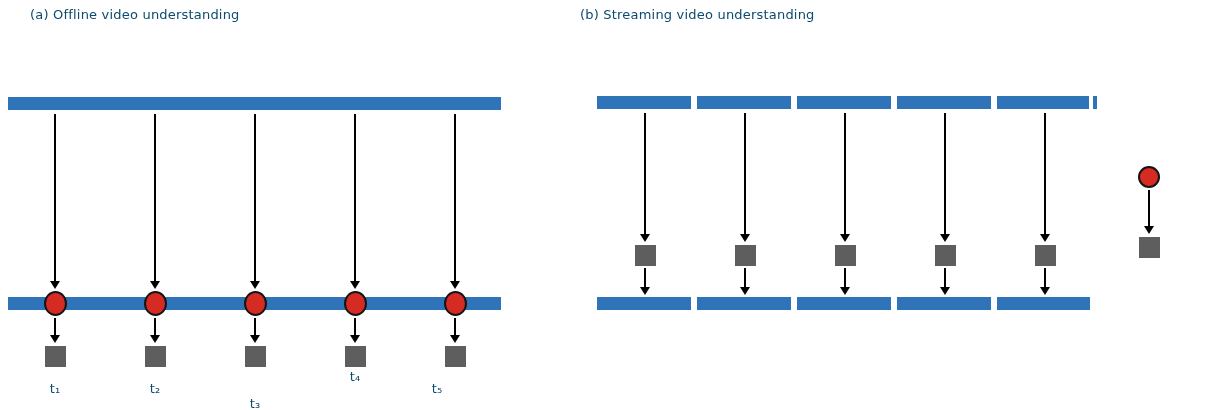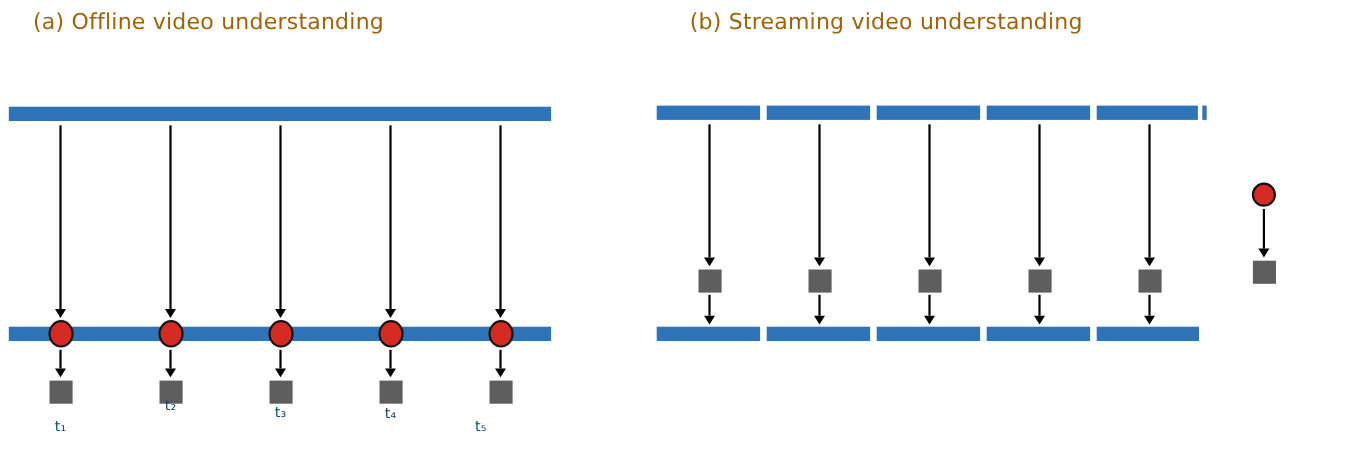--- a/index.html
+++ b/index.html
@@ -1,24 +1,24 @@
 <!DOCTYPE html>
 <html><head>
 <meta charset="utf-8">
 <style>
   html,body{margin:0;padding:0;background:#ffffff;}
   .canvas{
     position:relative;width:1228px;height:410px;background:#ffffff;overflow:hidden;
     font-family:"DejaVu Sans","Liberation Sans",sans-serif;
   }
   .title{
-    position:absolute;font-size:20px;color:#a16207;white-space:nowrap;letter-spacing:0.2px;
+    position:absolute;font-size:13px;color:#0c4a6e;white-space:nowrap;letter-spacing:0.2px;
   }
   #left-title{left:30px;top:7px;}
-  #right-title{left:627px;top:7px;}
+  #right-title{left:580px;top:7px;}
   .bar{position:absolute;height:13px;}
   .arrow{position:absolute;width:2px;background:#000;}
   .ahead{
     position:absolute;left:-4px;top:100%;width:0;height:0;
     border-left:5px solid transparent;border-right:5px solid transparent;border-top:8px solid #000;
   }
   .dot{
     position:absolute;width:23px;height:25px;border-radius:50%;
     border:2px solid #141414;box-sizing:border-box;
   }
@@ -71,23 +71,23 @@
       </div>
       <div class="arrow" style="left: 354px; top: 318px; height: 17px; background: rgb(0, 0, 0);">
         <div class="ahead"></div>
       </div>
       <div class="arrow" style="left: 454px; top: 318px; height: 17px; background: rgb(0, 0, 0);">
         <div class="ahead"></div>
       </div>
       <div class="sq" style="left: 45px; top: 346px; background: rgb(94, 94, 94);"></div>
       <div class="lbl" style="left: 25px; top: 381px;">t₁</div>
       <div class="sq" style="left: 145px; top: 346px; background: rgb(94, 94, 94);"></div>
-      <div class="lbl" style="left: 125px; top: 362px;">t₂</div>
+      <div class="lbl" style="left: 125px; top: 381px;">t₂</div>
       <div class="sq" style="left: 245px; top: 346px; background: rgb(94, 94, 94);"></div>
-      <div class="lbl" style="left: 225px; top: 368px;">t₃</div>
+      <div class="lbl" style="left: 225px; top: 396px;">t₃</div>
       <div class="sq" style="left: 345px; top: 346px; background: rgb(94, 94, 94);"></div>
       <div class="lbl" style="left: 325px; top: 369px;">t₄</div>
       <div class="sq" style="left: 445px; top: 346px; background: rgb(94, 94, 94);"></div>
       <div class="lbl" style="left: 407px; top: 381px;">t₅</div>
       <div class="bar" style="left: 597px; top: 96px; width: 94px; height: 13px; background: rgb(47, 116, 184);"></div>
       <div class="bar" style="left: 697px; top: 96px; width: 94px; height: 13px; background: rgb(47, 116, 184);"></div>
       <div class="bar" style="left: 797px; top: 96px; width: 94px; height: 13px; background: rgb(47, 116, 184);"></div>
       <div class="bar" style="left: 897px; top: 96px; width: 94px; height: 13px; background: rgb(47, 116, 184);"></div>
       <div class="bar" style="left: 997px; top: 96px; width: 92px; height: 13px; background: rgb(47, 116, 184);"></div>
       <div class="bar" style="left: 1093px; top: 96px; width: 4px; height: 13px; background: rgb(47, 116, 184);"></div>

